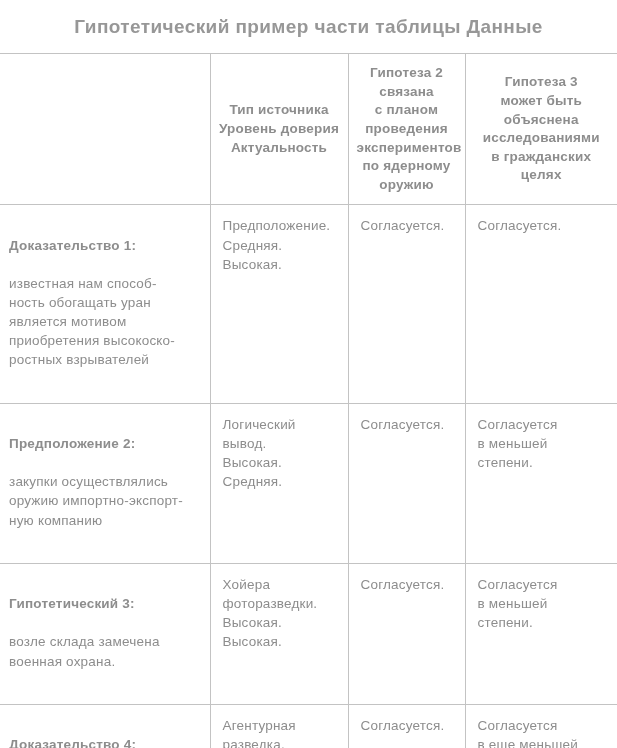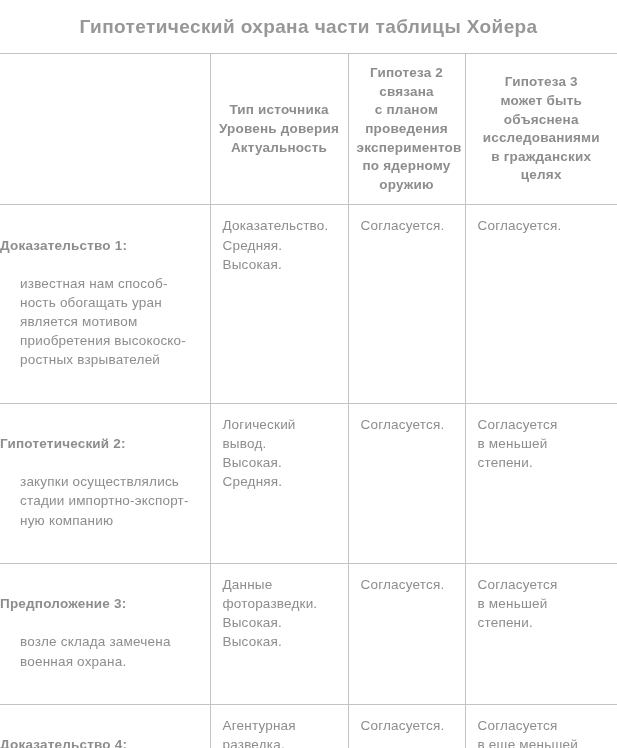--- a/index.html
+++ b/index.html
@@ -56,36 +56,35 @@
     font-weight: bold;
     text-align: center;
     vertical-align: middle;
     padding: 10px 8px;
     line-height: 1.38;
   }
   td {
     vertical-align: top;
     padding: 11px 12px 14px;
   }
-  td.col1 { padding-left: 0; padding-right: 14px; }
+  td.col1 { padding-left: 9px; padding-right: 14px; }
   .row-label {
     display: block;
     font-weight: bold;
   }
   .row-desc {
     display: block;
     white-space: pre-line;
-    margin-left: 20px;
   }
 </style>
 </head>
 <body>
 
 <div class="page">
-  <h1 class="page-title">Гипотетический охрана части таблицы Хойера</h1>
+  <h1 class="page-title">Гипотетический пример части таблицы Данные</h1>
 
   <table class="heuer">
     <colgroup>
       <col class="c1">
         <col class="c2">
         <col class="c3">
         <col class="c4">
     </colgroup>
     <thead>
       <tr>
@@ -111,49 +110,49 @@
     <tbody>
       <tr>
         <td class="col1">
           <span class="row-label">Доказательство 1:</span>
           <span class="row-desc">известная нам способ-
 ность обогащать уран
 является мотивом
 приобретения высокоско-
 ростных взрывателей</span>
         </td>
-        <td class="col2">Доказательство.
+        <td class="col2">Предположение.
 Средняя.
 Высокая.</td>
         <td class="col3">Согласуется.</td>
         <td class="col4">Согласуется.</td>
       </tr>
       <tr>
         <td class="col1">
-          <span class="row-label">Гипотетический 2:</span>
+          <span class="row-label">Предположение 2:</span>
           <span class="row-desc">закупки осуществлялись
-стадии импортно-экспорт-
+оружию импортно-экспорт-
 ную компанию</span>
         </td>
         <td class="col2">Логический
 вывод.
 Высокая.
 Средняя.</td>
         <td class="col3">Согласуется.</td>
         <td class="col4">Согласуется
 в меньшей
 степени.</td>
       </tr>
       <tr>
         <td class="col1">
-          <span class="row-label">Предположение 3:</span>
+          <span class="row-label">Гипотетический 3:</span>
           <span class="row-desc">возле склада замечена
 военная охрана.</span>
         </td>
-        <td class="col2">Данные
+        <td class="col2">Хойера
 фоторазведки.
 Высокая.
 Высокая.</td>
         <td class="col3">Согласуется.</td>
         <td class="col4">Согласуется
 в меньшей
 степени.</td>
       </tr>
       <tr>
         <td class="col1">

